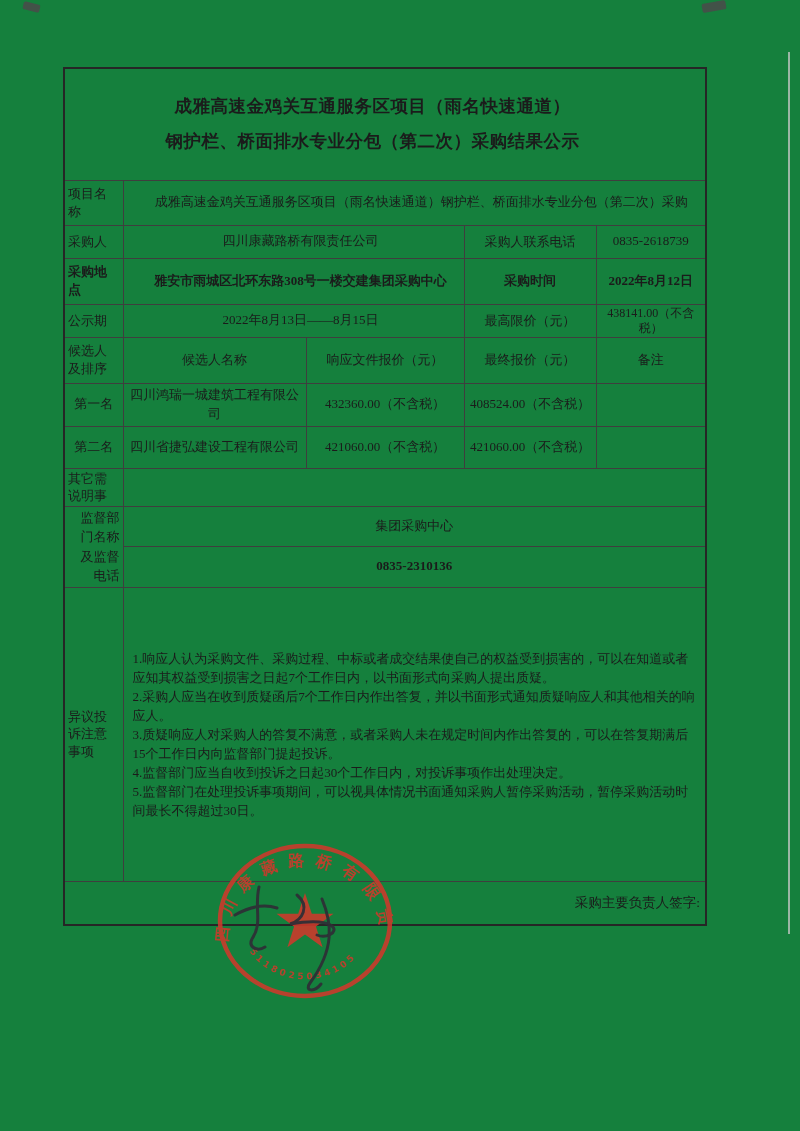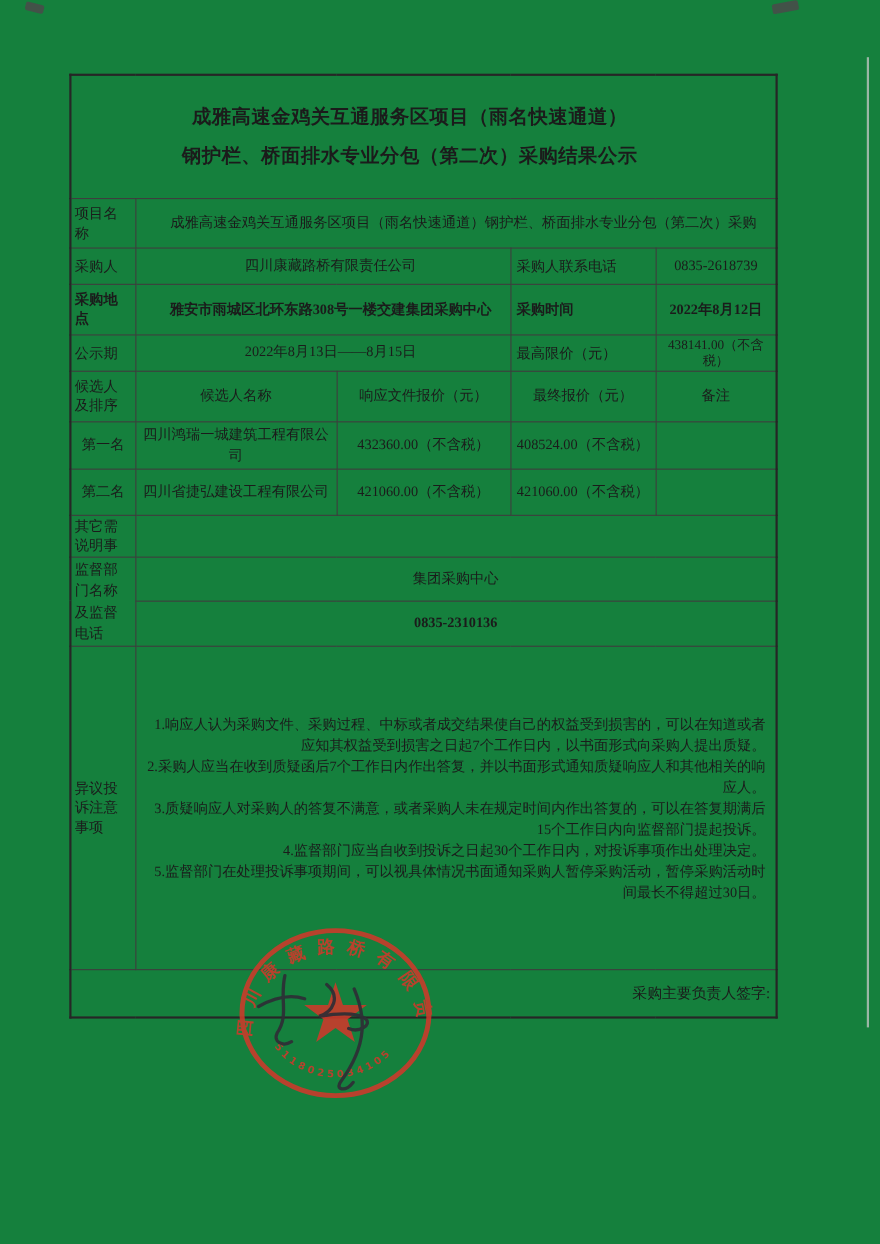--- a/index.html
+++ b/index.html
@@ -8,25 +8,25 @@
   .page{position:absolute;left:0;top:0;width:800px;height:1131px;background:#15803d;}
 
   table.doc{position:absolute;left:63px;top:67px;width:642px;border-collapse:collapse;
             table-layout:fixed;border:2px solid #262626;}
   td{border:1px solid #3e3e3e;vertical-align:middle;font-size:13px;color:#1b1b1b;
      padding:1px 5px;overflow:hidden;}
   .preline{white-space:pre-line;}
   .title-cell{font-weight:bold;font-size:17.5px;line-height:2.0;text-align:center;
               letter-spacing:0.5px;padding-right:30px;}
   .lbl{text-align:left;line-height:1.35;padding:1px 3px;}
-  .lbl-mid{}
+  .lbl-mid{text-align:center;}
   .val-left{text-align:center;padding-left:19px;line-height:1.45;}
   .val-center{text-align:center;line-height:1.4;}
   .small{font-size:12px;line-height:1.25;}
-  .objection{text-align:right;line-height:19px;padding:2px 9px;}
+  .objection{text-align:left;line-height:19px;padding:2px 9px;}
   .sig{text-align:right;padding-left:6px;font-size:13.5px;}
 
   .rh-title{height:112px;} .rh-r1{height:45px;} .rh-r2{height:33px;}
   .rh-r3{height:46px;font-weight:bold;} .rh-r4{height:30px;} .rh-r5{height:46px;}
   .rh-r6{height:43px;} .rh-r7{height:42px;} .rh-r8{height:35px;}
   .rh-r9{height:34px;} .rh-r10{height:35px;font-weight:bold;} .rh-r11{height:294px;}
   .rh-r12{height:44px;}
 
   .stamp-wrap{position:absolute;left:205px;top:835px;width:200px;height:178px;}
   .edge-line{position:absolute;left:788px;top:52px;width:2px;height:882px;
@@ -112,21 +112,21 @@
       <td class="val-center"></td>
     </tr>
 
     <tr class="rh-r8">
       <td class="lbl preline">其它需
 说明事</td>
       <td colspan="4" class="val-left"></td>
     </tr>
 
     <tr class="rh-r9">
-      <td rowspan="2" class="lbl preline" style="text-align:left;line-height:1.5;">监督部
+      <td rowspan="2" class="lbl preline" style="text-align:right;line-height:1.5;">监督部
 门名称
 及监督
 电话</td>
       <td colspan="4" class="val-center">集团采购中心</td>
     </tr>
     <tr class="rh-r10">
       <td colspan="4" class="val-center">0835-2310136</td>
     </tr>
 
     <tr class="rh-r11">

